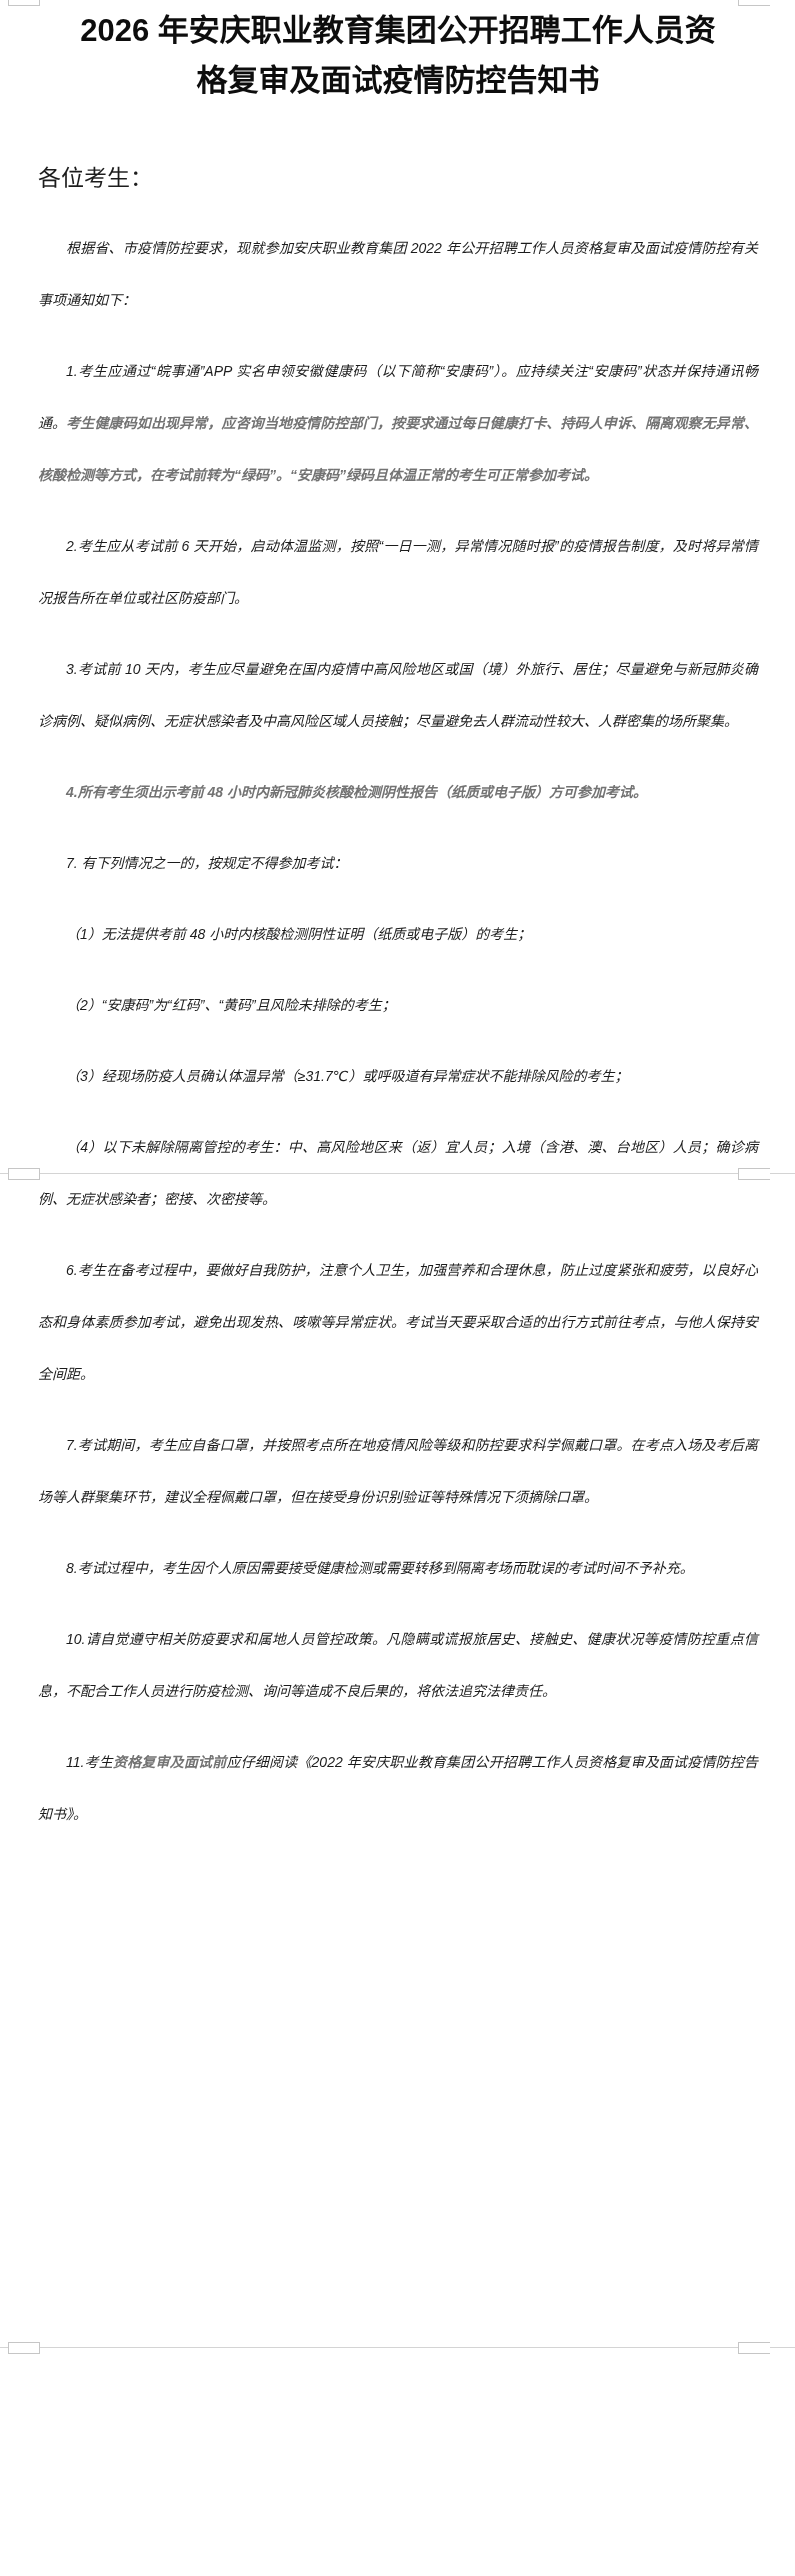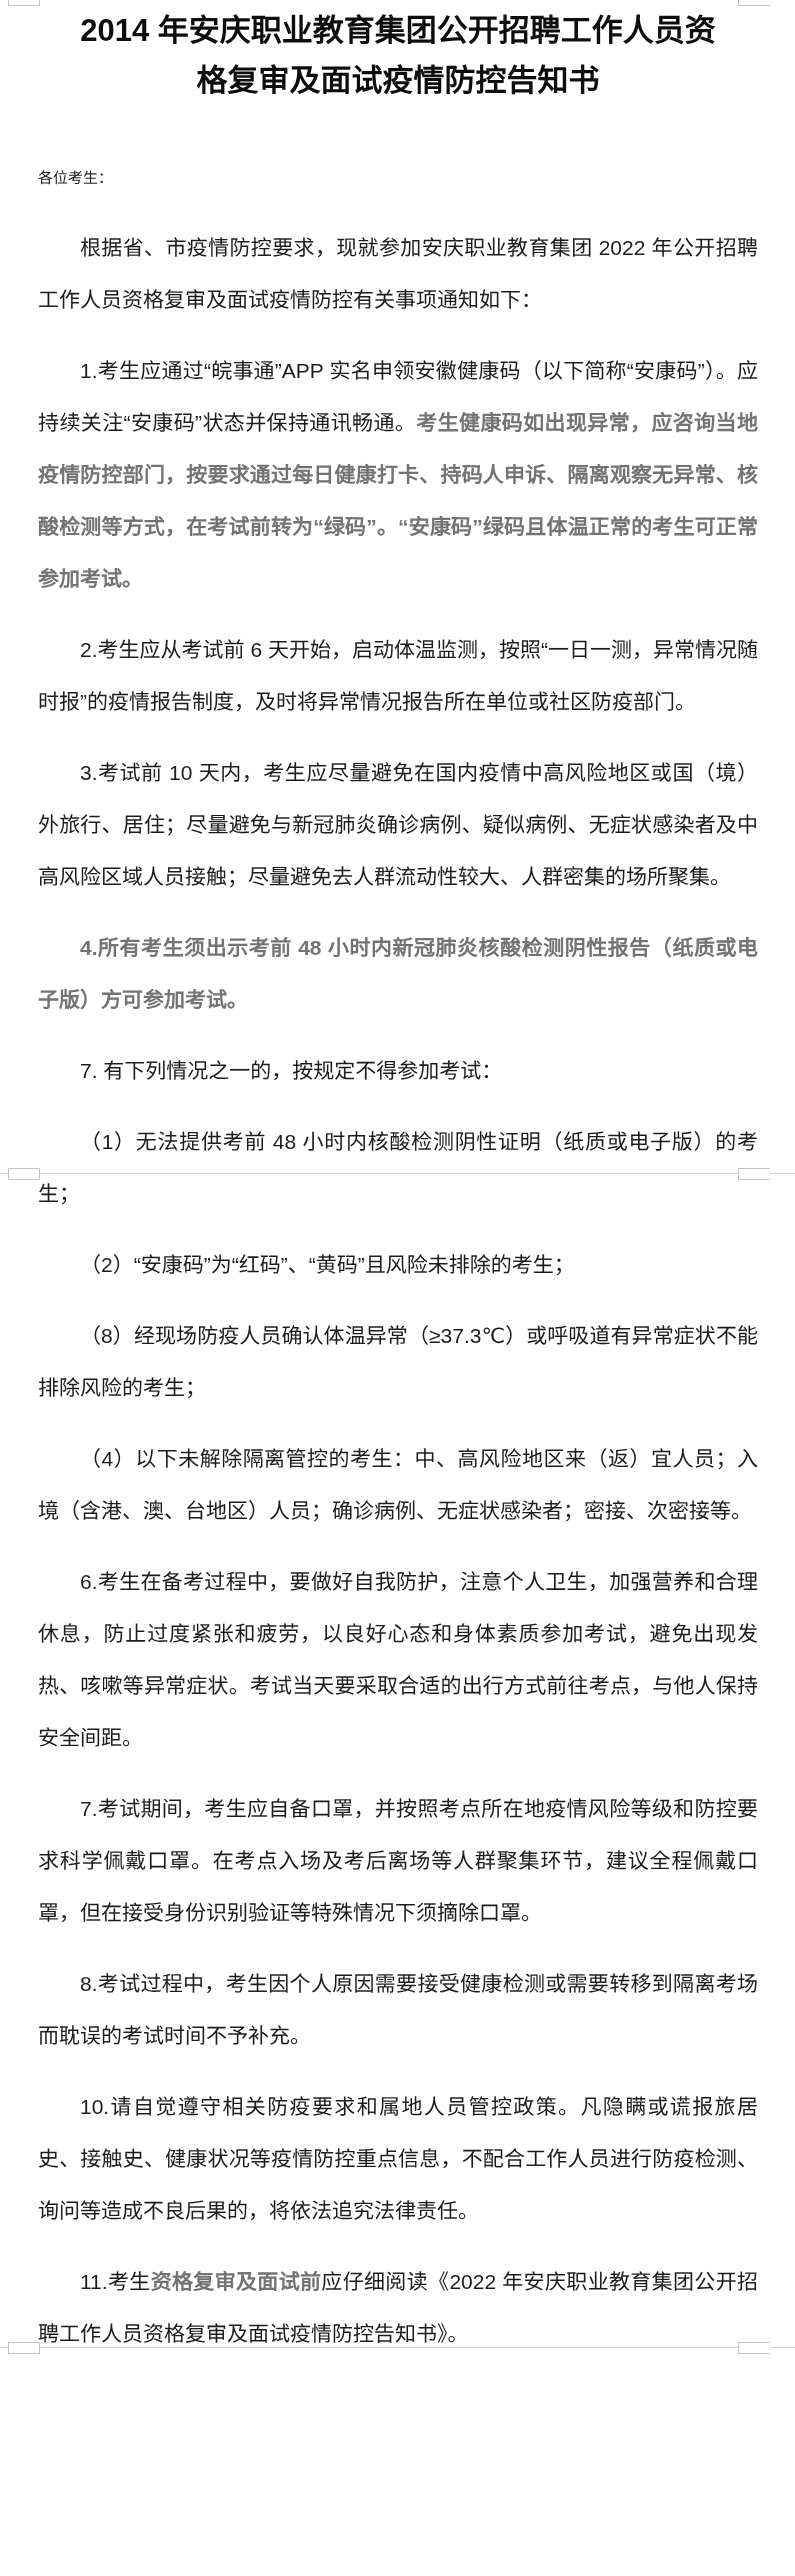--- a/index.html
+++ b/index.html
@@ -18,30 +18,31 @@
     font-size:31px;
     font-weight:700;
     color:#0d0d0d;
     text-align:center;
     line-height:50px;
     margin:6px auto 0;
     max-width:647px;
     letter-spacing:0;
   }
   .greeting{
-    font-size:15px;
+    font-size:23px;
     line-height:52px;
     margin:46px 0 18px;
   }
   p.para{
-    font-size:21px;
+    font-size:14px;
     line-height:52px;
     margin:0 0 19px;
     text-indent:2em;
     text-align:justify;
+    font-style:italic;
   }
   p.para:last-child{margin-bottom:0;}
   .bold{font-weight:700;color:#737373;}
   
   .boundary{position:absolute;left:0;right:0;height:12px;pointer-events:none;}
   .b-hline{position:absolute;left:0;right:0;top:5px;border-top:1px solid #d4d4d4;}
   .b-box{position:absolute;left:8px;top:0;width:30px;height:10px;border:1px solid #c6c6c6;background:#ffffff;}
   .b-bracket{position:absolute;right:26px;top:0;width:31px;height:10px;border:1px solid #c6c6c6;border-right:none;background:#ffffff;}
 </style>
 </head>
@@ -49,32 +50,32 @@
 
 <div class="page">
 
   <div class="boundary" style="top:-6px">
 
     <span class="b-box"></span>
     <span class="b-bracket"></span>
   </div>
 
   <div class="content">
-    <h1 class="title">2014 年安庆职业教育集团公开招聘工作人员资格复审及面试疫情防控告知书</h1>
+    <h1 class="title">2026 年安庆职业教育集团公开招聘工作人员资格复审及面试疫情防控告知书</h1>
     <p class="greeting">各位考生：</p>
     <div>
         <p class="para"><span>根据省、市疫情防控要求，现就参加安庆职业教育集团 2022 年公开招聘工作人员资格复审及面试疫情防控有关事项通知如下：</span></p>
         <p class="para"><span>1.考生应通过“皖事通”APP 实名申领安徽健康码（以下简称“安康码”）。应持续关注“安康码”状态并保持通讯畅通。</span><span class="bold">考生健康码如出现异常，应咨询当地疫情防控部门，按要求通过每日健康打卡、持码人申诉、隔离观察无异常、核酸检测等方式，在考试前转为“绿码”。“安康码”绿码且体温正常的考生可正常参加考试。</span></p>
         <p class="para"><span>2.考生应从考试前 6 天开始，启动体温监测，按照“一日一测，异常情况随时报”的疫情报告制度，及时将异常情况报告所在单位或社区防疫部门。</span></p>
         <p class="para"><span>3.考试前 10 天内，考生应尽量避免在国内疫情中高风险地区或国（境）外旅行、居住；尽量避免与新冠肺炎确诊病例、疑似病例、无症状感染者及中高风险区域人员接触；尽量避免去人群流动性较大、人群密集的场所聚集。</span></p>
         <p class="para"><span class="bold">4.所有考生须出示考前 48 小时内新冠肺炎核酸检测阴性报告（纸质或电子版）方可参加考试。</span></p>
         <p class="para"><span>7. 有下列情况之一的，按规定不得参加考试：</span></p>
         <p class="para"><span>（1）无法提供考前 48 小时内核酸检测阴性证明（纸质或电子版）的考生；</span></p>
         <p class="para"><span>（2）“安康码”为“红码”、“黄码”且风险未排除的考生；</span></p>
-        <p class="para"><span>（8）经现场防疫人员确认体温异常（≥37.3℃）或呼吸道有异常症状不能排除风险的考生；</span></p>
+        <p class="para"><span>（3）经现场防疫人员确认体温异常（≥31.7℃）或呼吸道有异常症状不能排除风险的考生；</span></p>
         <p class="para"><span>（4）以下未解除隔离管控的考生：中、高风险地区来（返）宜人员；入境（含港、澳、台地区）人员；确诊病例、无症状感染者；密接、次密接等。</span></p>
         <p class="para"><span>6.考生在备考过程中，要做好自我防护，注意个人卫生，加强营养和合理休息，防止过度紧张和疲劳，以良好心态和身体素质参加考试，避免出现发热、咳嗽等异常症状。考试当天要采取合适的出行方式前往考点，与他人保持安全间距。</span></p>
         <p class="para"><span>7.考试期间，考生应自备口罩，并按照考点所在地疫情风险等级和防控要求科学佩戴口罩。在考点入场及考后离场等人群聚集环节，建议全程佩戴口罩，但在接受身份识别验证等特殊情况下须摘除口罩。</span></p>
         <p class="para"><span>8.考试过程中，考生因个人原因需要接受健康检测或需要转移到隔离考场而耽误的考试时间不予补充。</span></p>
         <p class="para"><span>10.请自觉遵守相关防疫要求和属地人员管控政策。凡隐瞒或谎报旅居史、接触史、健康状况等疫情防控重点信息，不配合工作人员进行防疫检测、询问等造成不良后果的，将依法追究法律责任。</span></p>
         <p class="para"><span>11.考生</span><span class="bold">资格复审及面试前</span><span>应仔细阅读《2022 年安庆职业教育集团公开招聘工作人员资格复审及面试疫情防控告知书》。</span></p>
       </div>
 
   </div>
 

